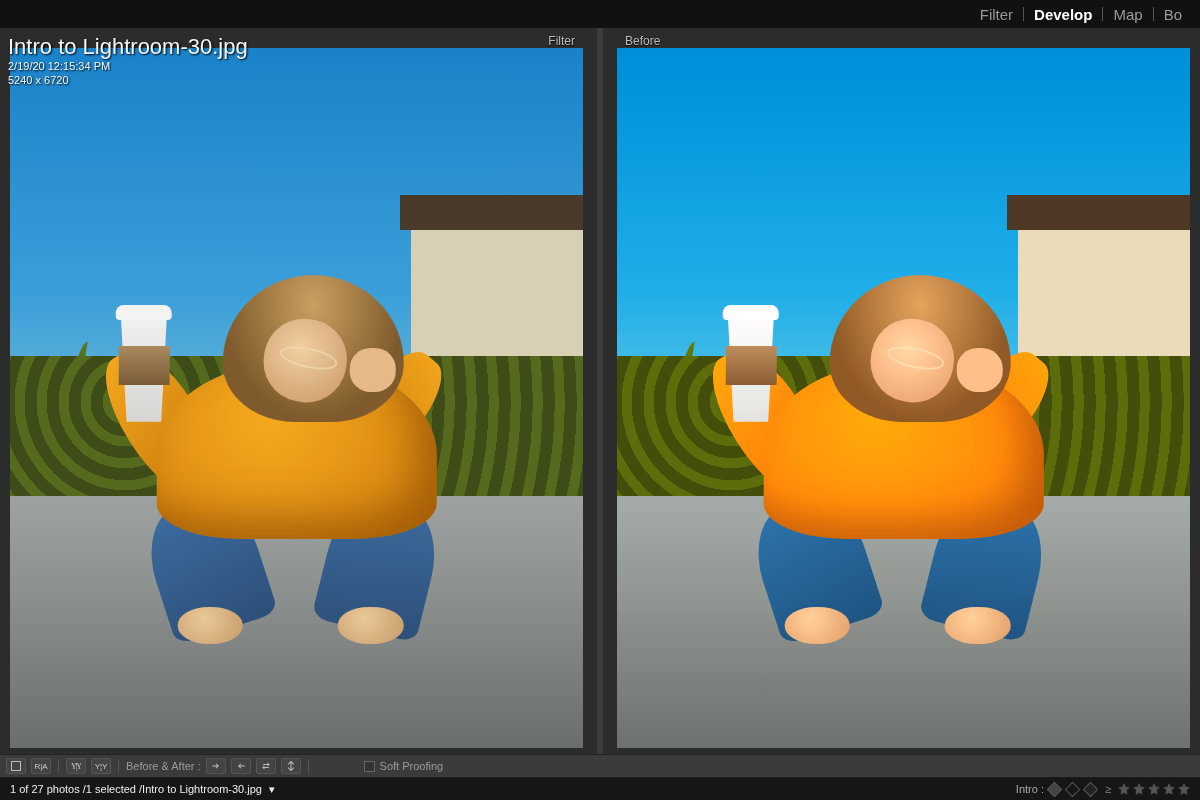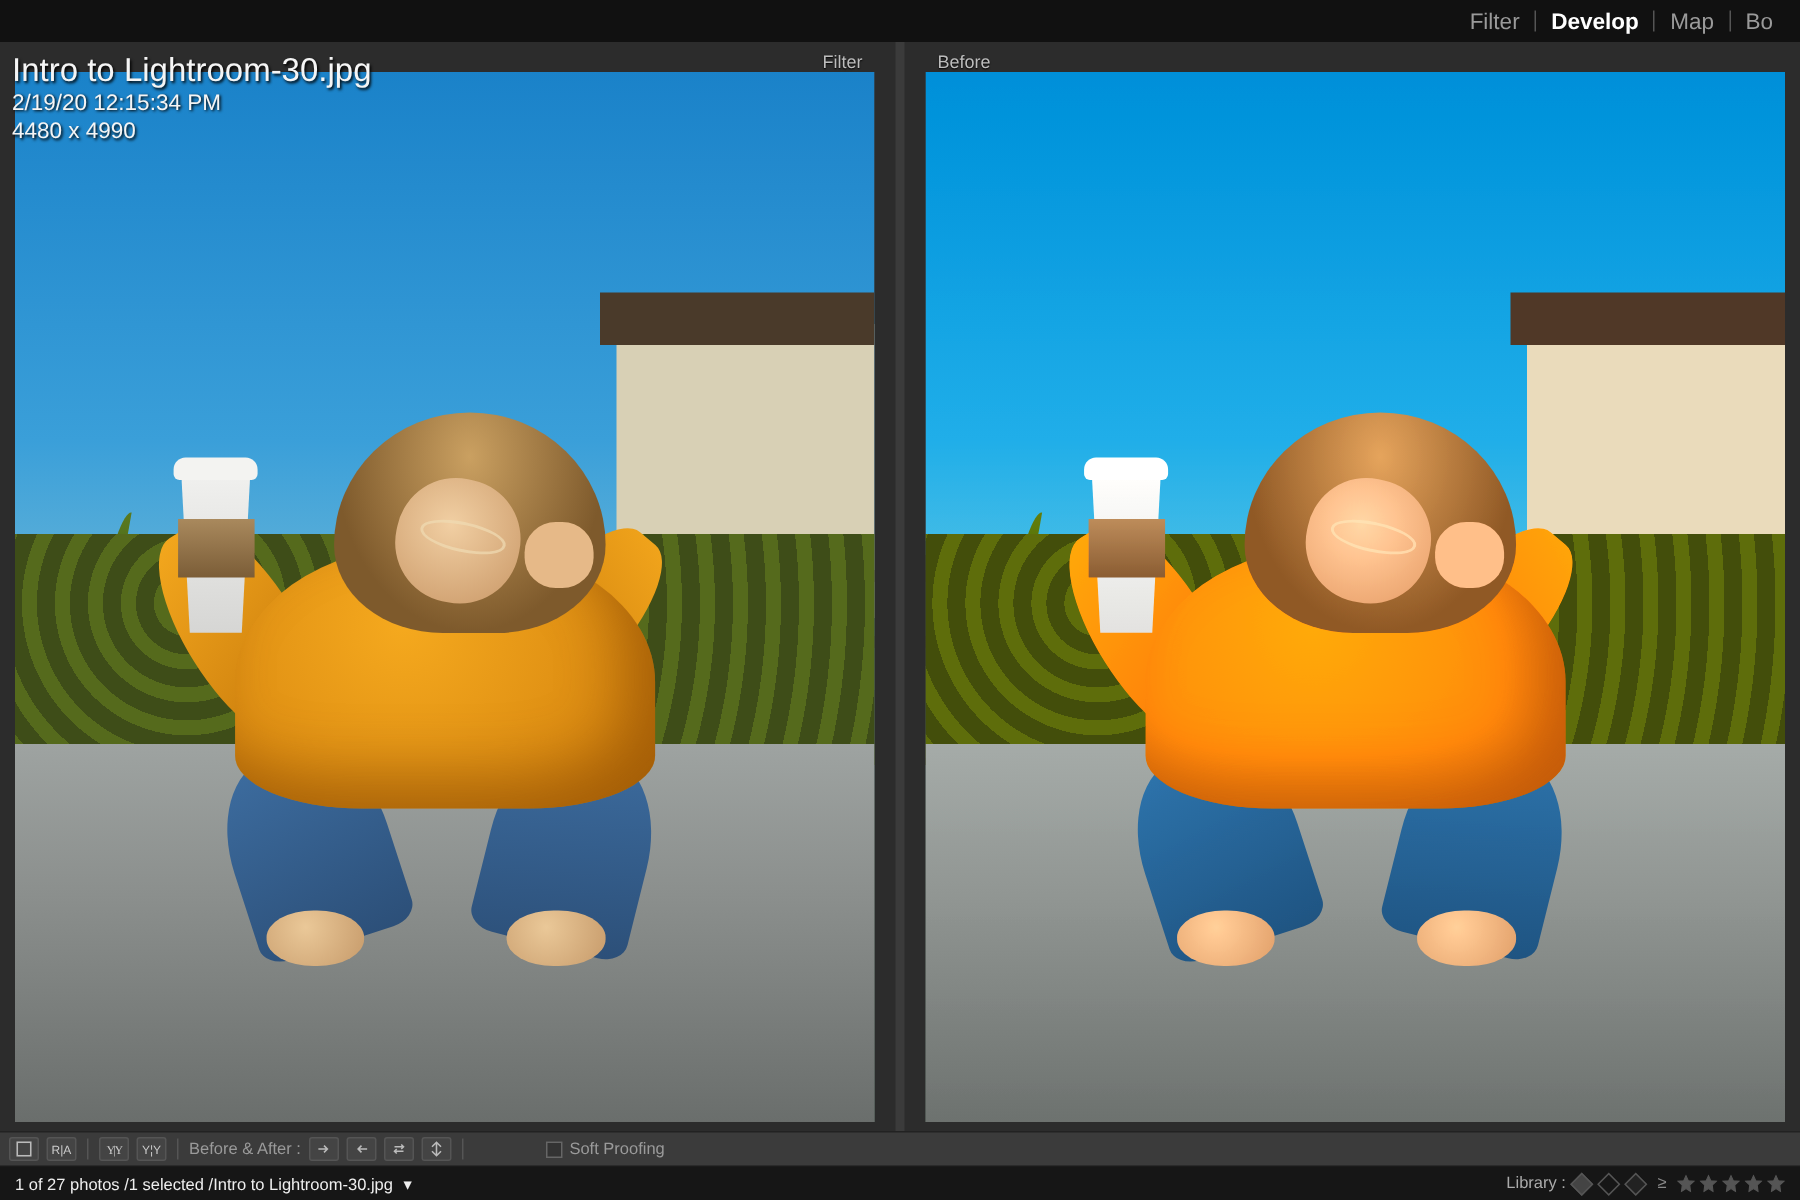--- a/index.html
+++ b/index.html
@@ -20,21 +20,21 @@
   .topnav .module.active{color:#fff;font-weight:600;}
   .topnav .sep{width:1px;height:14px;background:var(--divider);}
 
   
   .main{flex:1;display:flex;gap:4px;padding:0 0 0 0;position:relative;}
   .panecol{flex:1;display:flex;flex-direction:column;position:relative;}
   .panelabel{position:absolute;top:6px;right:18px;color:#bdbdbd;font-size:12px;text-shadow:0 1px 1px #000;}
   .imgframe{flex:1;margin:20px 10px 6px 10px;background:#3a3a3a;position:relative;overflow:hidden;}
   .overlay-meta{position:absolute;top:6px;left:8px;z-index:30;color:#f5f5f5;text-shadow:1px 1px 2px #000;}
   .overlay-meta .fname{font-size:22px;font-weight:400;}
-  .overlay-meta .ln{font-size:15px;line-height:1.25;}
+  .overlay-meta .ln{font-size:11px;line-height:1.25;}
   .mid-divider{width:6px;background:#3b3b3b;height:100%;}
 
   
   .scene{position:absolute;inset:0;}
   .sky{position:absolute;inset:0;background:linear-gradient(180deg,#1a82c9 0%,#3a9fd9 35%,#6fb9d8 55%,#a4c9b7 70%);}
   .palm{position:absolute;bottom:45%;width:14%;}
   .palm .trunk{position:absolute;bottom:0;left:45%;width:10%;height:72%;background:linear-gradient(90deg,#6b4a2a,#8c6236,#6b4a2a);transform:skewX(-4deg);border-radius:4px;}
   .palm .fronds{position:absolute;top:-4%;left:50%;width:0;height:0;}
   .palm .frond{position:absolute;width:120px;height:10px;background:linear-gradient(90deg,#2b4511,#5a7a1f);border-radius:50% 50% 50% 50%/100% 100% 0 0;transform-origin:left center;}
   .hedge{position:absolute;bottom:34%;left:0;right:0;height:22%;background:repeating-radial-gradient(circle at 20% 30%,#3e4d18 0 12px,#556a1c 12px 22px),#3d4c17;}
@@ -94,21 +94,21 @@
   <div class="module"><span>Map</span></div>
   <div class="sep"></div>
   <div class="module"><span>Bo</span></div>
 </div>
 
 <div class="main">
 
   <div class="overlay-meta">
     <div class="fname">Intro to Lightroom-30.jpg</div>
     <div class="ln">2/19/20 12:15:34 PM</div>
-    <div class="ln">4480 x 4990</div>
+    <div class="ln">5240 x 6720</div>
   </div>
 
   <div class="panecol">
     <div class="panelabel">Filter</div>
     <div class="imgframe">
       <div class="scene">
         <div class="sky"></div>
         <div class="wall"></div>
           <div class="wallroof"></div>
         <div class="palm" style="left:2%;bottom:42%;">
@@ -297,21 +297,21 @@
     <span>Soft Proofing</span>
   </label>
 </div>
 
 <div class="status">
   <div class="path">
     <span>1 of 27 photos /1 selected /</span><span>Intro to Lightroom-30.jpg</span>
     <span style="margin-left:4px;">▾</span>
   </div>
   <div class="stars">
-    <span>Library :</span>
+    <span>Intro :</span>
     <span class="flag" style="background:#444;"></span>
     <span class="flag"></span>
     <span class="flag" style="background:#222;"></span>
     <span style="margin:0 4px;color:#888;">≥</span>
     <svg viewBox="0 0 16 16">
         <path d="M8 1l2 4.5 5 .5-3.7 3.4L12 15 8 12.5 4 15l.7-5.6L1 6l5-.5z"></path>
       </svg>
     <svg viewBox="0 0 16 16">
         <path d="M8 1l2 4.5 5 .5-3.7 3.4L12 15 8 12.5 4 15l.7-5.6L1 6l5-.5z"></path>
       </svg>

